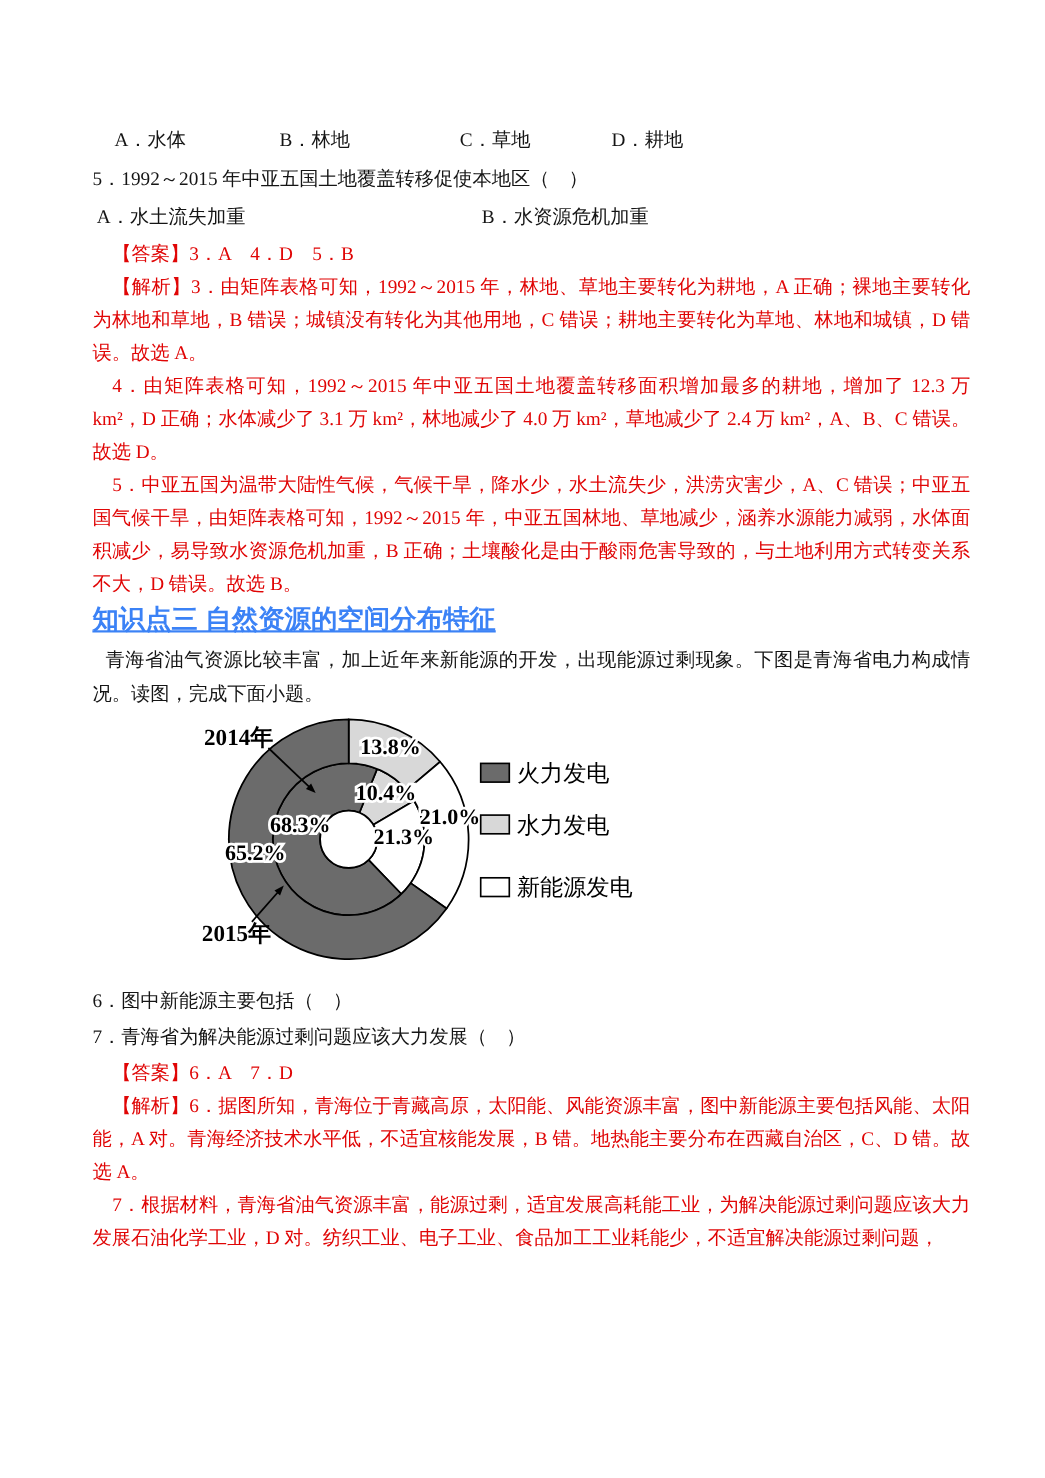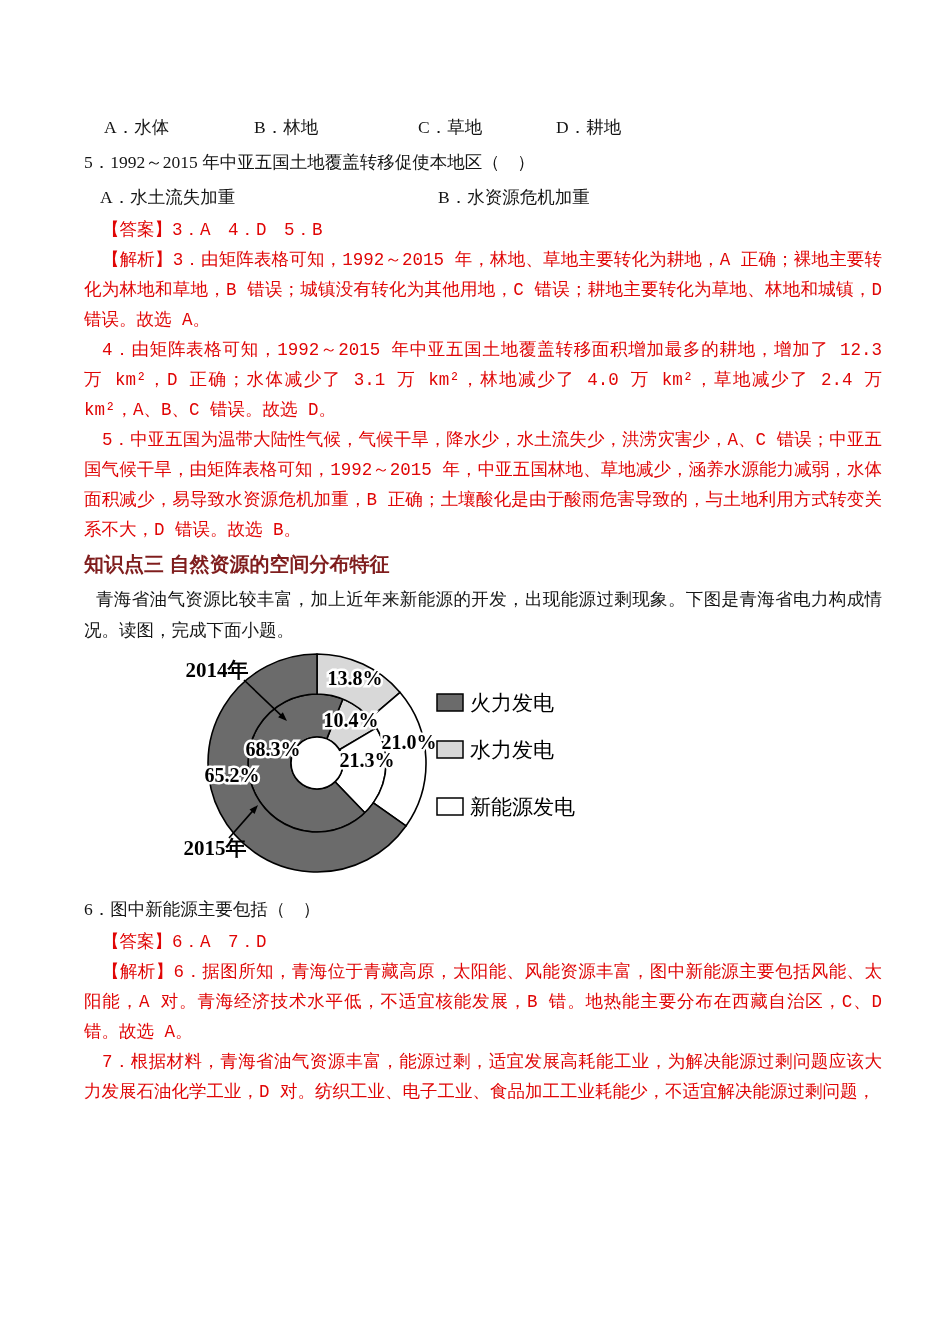--- a/index.html
+++ b/index.html
@@ -9,47 +9,47 @@
   }
   .page{position:absolute;inset:0;padding:108px 68px 0 84px;box-sizing:border-box;
     font-size:17.5px;line-height:31px;text-align:justify;}
   p{margin:0;}
   figure{margin:0;}
   .opt-row{position:relative;height:31px;margin-top:4px;}
   .opt-row span{position:absolute;top:0;white-space:nowrap;}
   .stem{margin-top:4px;}
   .mt-lg{margin-top:12px;}
   .mt-sm{margin-top:2px;}
-  .red{color:#e00505;font-family:Liberation Mono, monospace;}
+  .red{color:#e00505;}
   .ans{text-indent:18px;line-height:30px;margin-top:2px;}
   .exp{text-indent:18px;line-height:30px;}
   h2.kp{
     font-family:"Liberation Sans","DejaVu Sans",sans-serif;
-    font-weight:bold;font-size:20px;line-height:30px;color:#7f1d1d;
-    margin:4px 0 0 0;text-align:left;
+    font-weight:bold;font-size:24px;line-height:30px;color:#3b82f6;
+    margin:4px 0 0 0;text-align:left;text-decoration:underline;
   }
   .intro{text-indent:12px;margin-top:5px;}
   .chart-wrap{position:relative;height:240px;margin-top:-4px;}
   .chart-wrap svg{position:absolute;left:100px;top:0;}
 </style>
 </head>
 <body>
 
 <div class="page">
 
   <div class="opt-row">
     <span style="left:20px">A．水体</span>
     <span style="left:170px">B．林地</span>
     <span style="left:334px">C．草地</span>
     <span style="left:472px">D．耕地</span>
   </div>
 
   <p class="stem">5．1992～2015 年中亚五国土地覆盖转移促使本地区（　）</p>
   <div class="opt-row">
-    <span style="left:16px">A．水土流失加重</span>
+    <span style="left:4px">A．水土流失加重</span>
     <span style="left:354px">B．水资源危机加重</span>
   </div>
 
   <p class="red ans">【答案】3．A　4．D　5．B</p>
   <p class="red exp">【解析】3．由矩阵表格可知，1992～2015 年，林地、草地主要转化为耕地，A 正确；裸地主要转化为林地和草地，B 错误；城镇没有转化为其他用地，C 错误；耕地主要转化为草地、林地和城镇，D 错误。故选 A。</p>
   <p class="red exp">4．由矩阵表格可知，1992～2015 年中亚五国土地覆盖转移面积增加最多的耕地，增加了 12.3 万 km²，D 正确；水体减少了 3.1 万 km²，林地减少了 4.0 万 km²，草地减少了 2.4 万 km²，A、B、C 错误。故选 D。</p>
   <p class="red exp">5．中亚五国为温带大陆性气候，气候干旱，降水少，水土流失少，洪涝灾害少，A、C 错误；中亚五国气候干旱，由矩阵表格可知，1992～2015 年，中亚五国林地、草地减少，涵养水源能力减弱，水体面积减少，易导致水资源危机加重，B 正确；土壤酸化是由于酸雨危害导致的，与土地利用方式转变关系不大，D 错误。故选 B。</p>
 
   <h2 class="kp">知识点三 自然资源的空间分布特征</h2>
   <p class="intro">青海省油气资源比较丰富，加上近年来新能源的开发，出现能源过剩现象。下图是青海省电力构成情况。读图，完成下面小题。</p>
@@ -79,18 +79,19 @@
         <text x="286" y="68" font-family="&quot;Liberation Serif&quot;,&quot;DejaVu Serif&quot;,serif" font-size="21" fill="#000">火力发电</text>
         <rect x="253" y="99" width="26" height="17" fill="#d8d8d8" stroke="#000" stroke-width="1.5"></rect>
         <text x="286" y="115" font-family="&quot;Liberation Serif&quot;,&quot;DejaVu Serif&quot;,serif" font-size="21" fill="#000">水力发电</text>
         <rect x="253" y="156" width="26" height="17" fill="#ffffff" stroke="#000" stroke-width="1.5"></rect>
         <text x="286" y="172" font-family="&quot;Liberation Serif&quot;,&quot;DejaVu Serif&quot;,serif" font-size="21" fill="#000">新能源发电</text>
       </svg>
   </figure>
 
   <p class="stem mt-lg">6．图中新能源主要包括（　）</p>
 
+  <p class="stem mt-sm">7．青海省为解决能源过剩问题应该大力发展（　）</p>
 
   <p class="red ans">【答案】6．A　7．D</p>
   <p class="red exp">【解析】6．据图所知，青海位于青藏高原，太阳能、风能资源丰富，图中新能源主要包括风能、太阳能，A 对。青海经济技术水平低，不适宜核能发展，B 错。地热能主要分布在西藏自治区，C、D 错。故选 A。</p>
   <p class="red exp">7．根据材料，青海省油气资源丰富，能源过剩，适宜发展高耗能工业，为解决能源过剩问题应该大力发展石油化学工业，D 对。纺织工业、电子工业、食品加工工业耗能少，不适宜解决能源过剩问题，</p>
 
 </div>
 
 </body></html>

